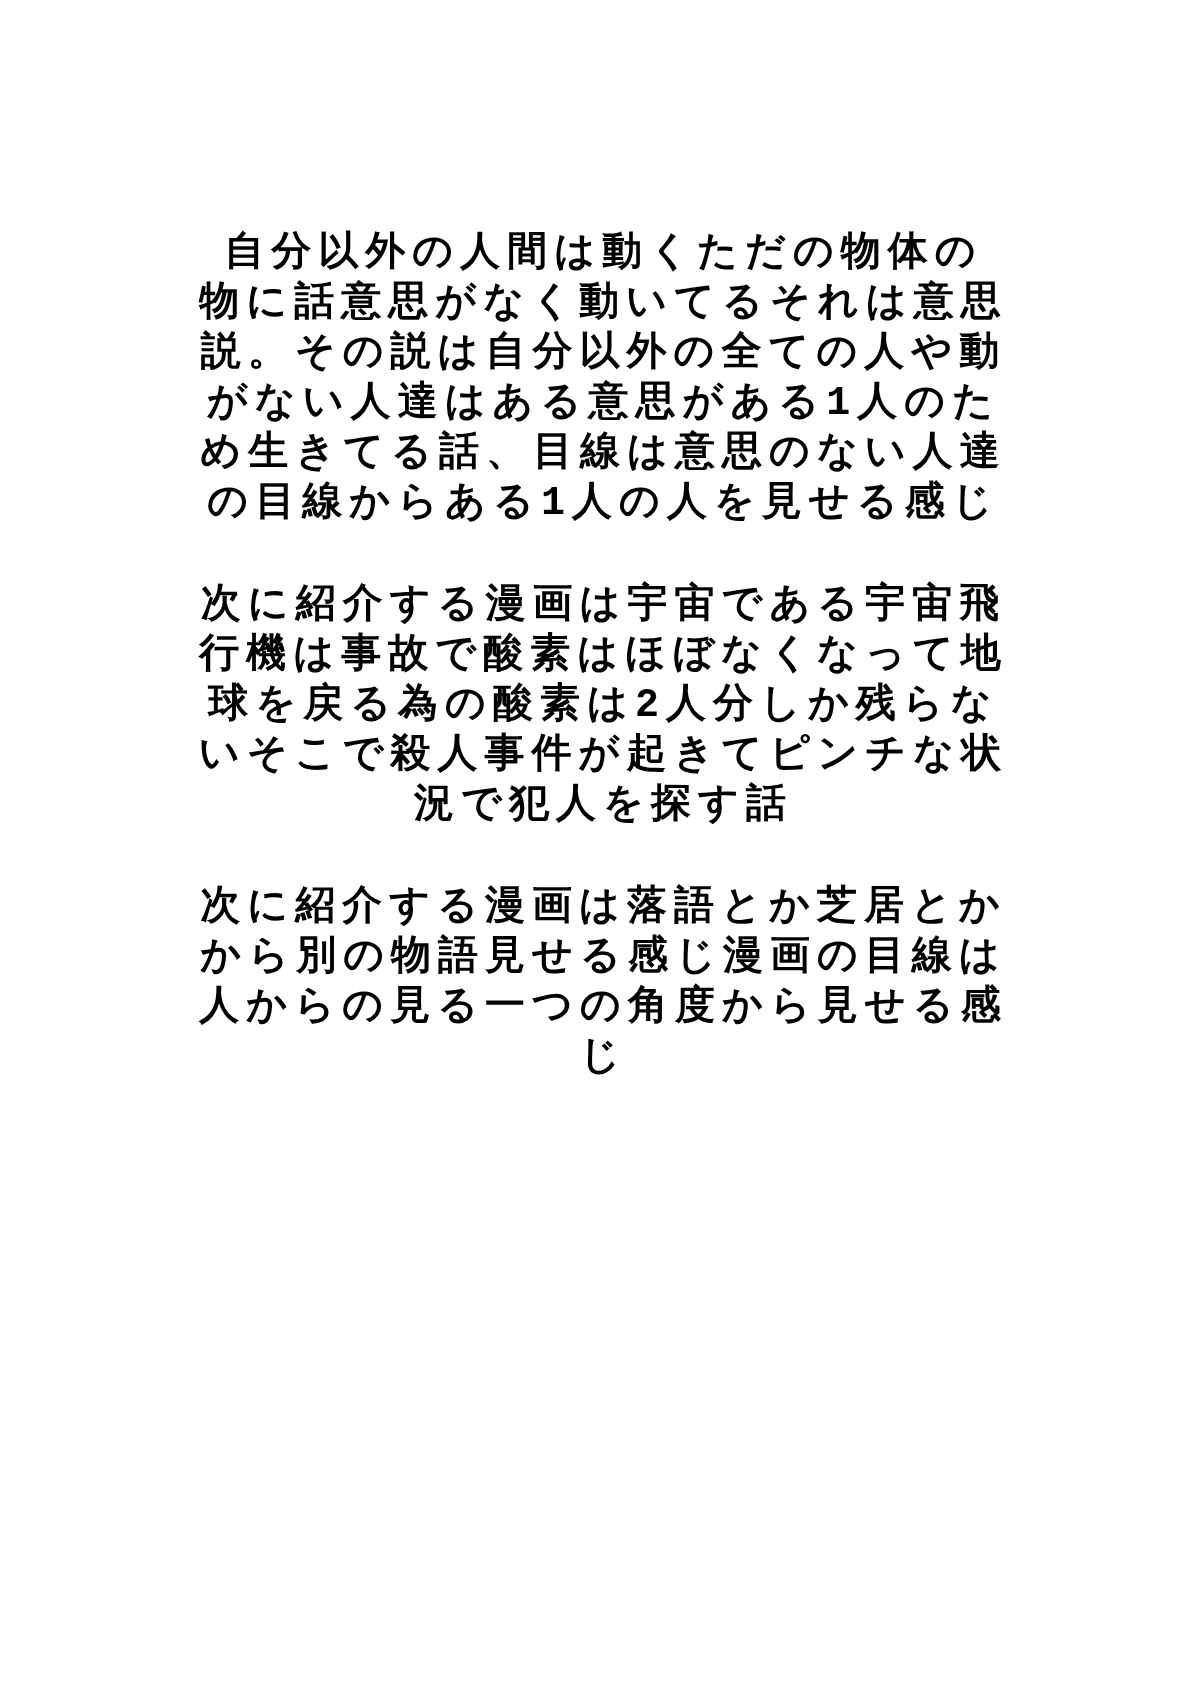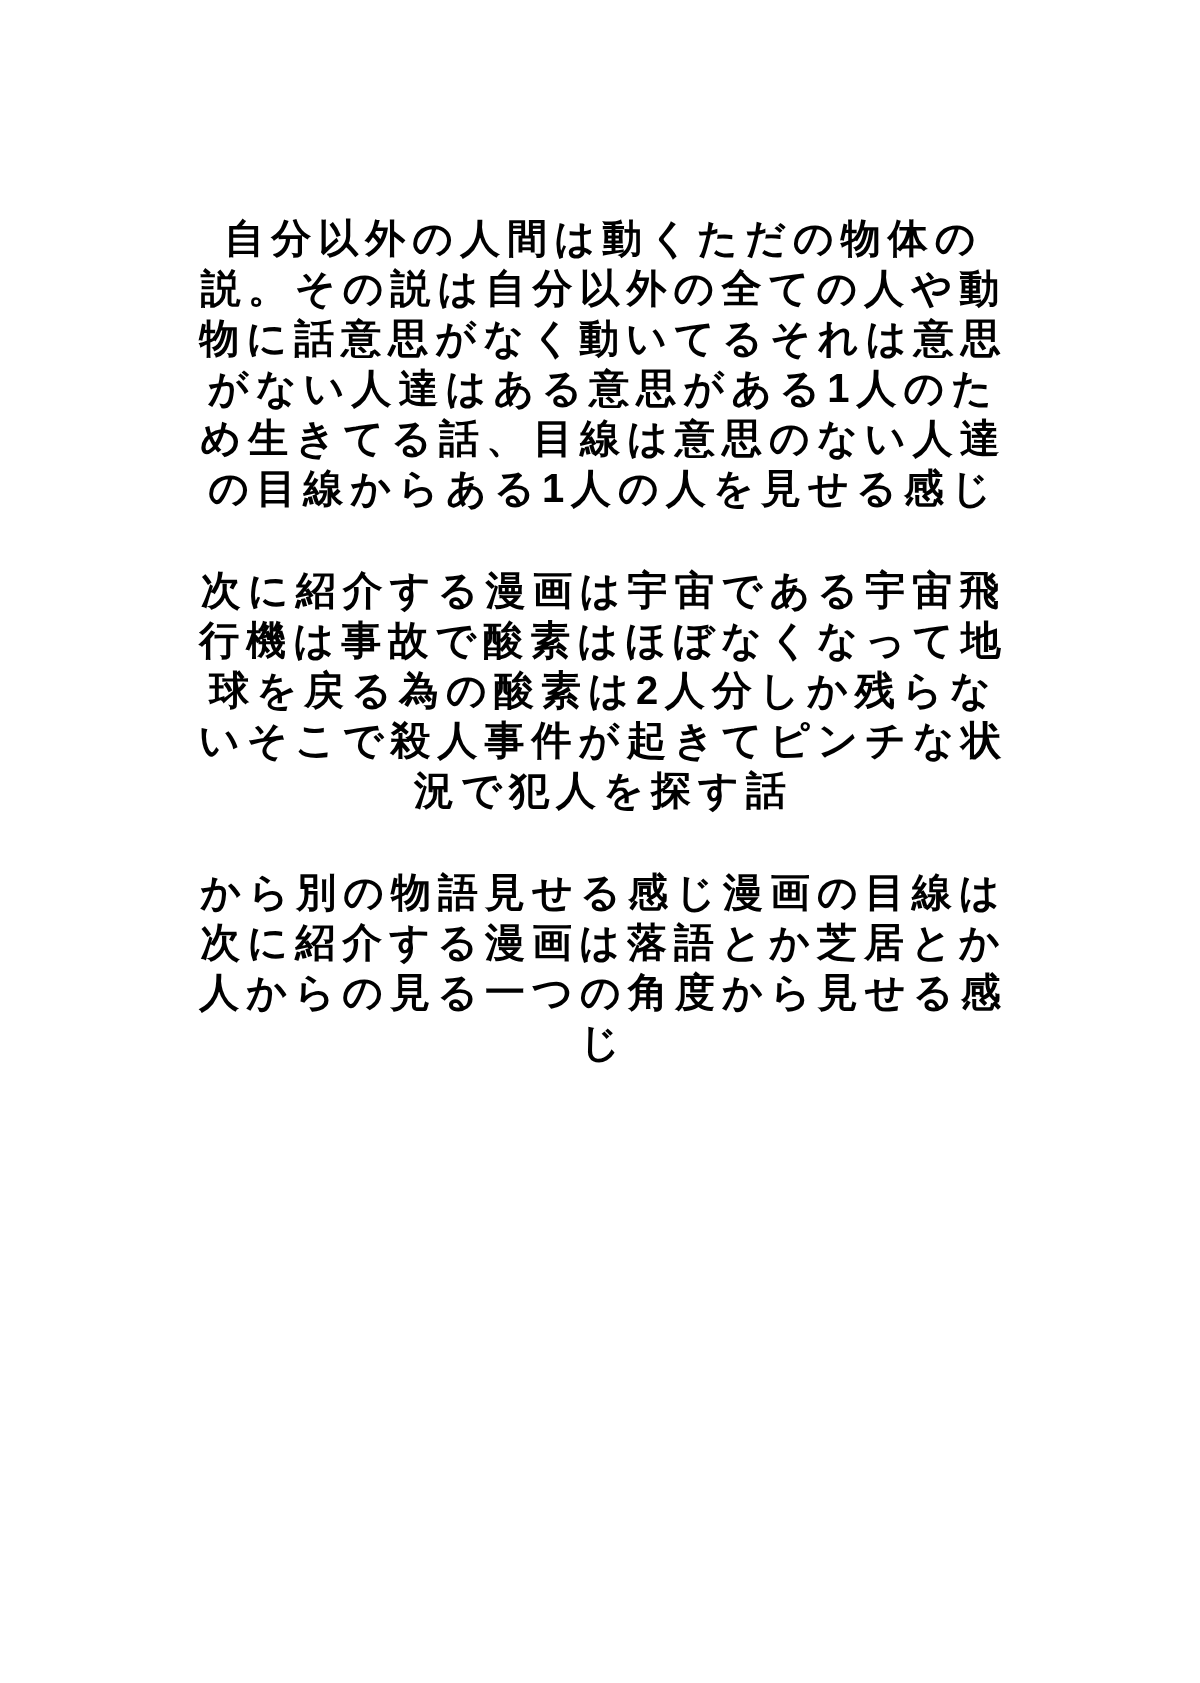--- a/index.html
+++ b/index.html
@@ -15,55 +15,56 @@
     font-weight: bold;
     color: #000000;
   }
   .page {
     width: 1200px;
     height: 1683px;
     background: #ffffff;
   }
   .text-block {
     width: 920px;
-    margin: 1px auto;
+    margin: 17px auto;
     padding-top: 212px;
     text-align: center;
+    font-family: Liberation Mono, monospace;
   }
   .paragraph {
     margin: 0 0 52px 0;
   }
   .text-line {
     font-size: 40px;
     line-height: 50px;
     letter-spacing: 7px;
     text-indent: 7px; 
     white-space: nowrap;
   }
 </style>
 </head>
 <body>
 
 <main class="page">
   <div class="text-block">
       <div class="paragraph">
         <div class="text-line">自分以外の人間は動くただの物体の</div>
+        <div class="text-line">物に話意思がなく動いてるそれは意思</div>
         <div class="text-line">説。その説は自分以外の全ての人や動</div>
-        <div class="text-line">物に話意思がなく動いてるそれは意思</div>
         <div class="text-line">がない人達はある意思がある1人のた</div>
         <div class="text-line">め生きてる話、目線は意思のない人達</div>
         <div class="text-line">の目線からある1人の人を見せる感じ</div>
       </div>
       <div class="paragraph">
         <div class="text-line">次に紹介する漫画は宇宙である宇宙飛</div>
         <div class="text-line">行機は事故で酸素はほぼなくなって地</div>
         <div class="text-line">球を戻る為の酸素は2人分しか残らな</div>
         <div class="text-line">いそこで殺人事件が起きてピンチな状</div>
         <div class="text-line">況で犯人を探す話</div>
       </div>
       <div class="paragraph">
+        <div class="text-line">次に紹介する漫画は落語とか芝居とか</div>
         <div class="text-line">から別の物語見せる感じ漫画の目線は</div>
-        <div class="text-line">次に紹介する漫画は落語とか芝居とか</div>
         <div class="text-line">人からの見る一つの角度から見せる感</div>
         <div class="text-line">じ</div>
       </div>
     </div>
 </main>
 
 </body></html>

